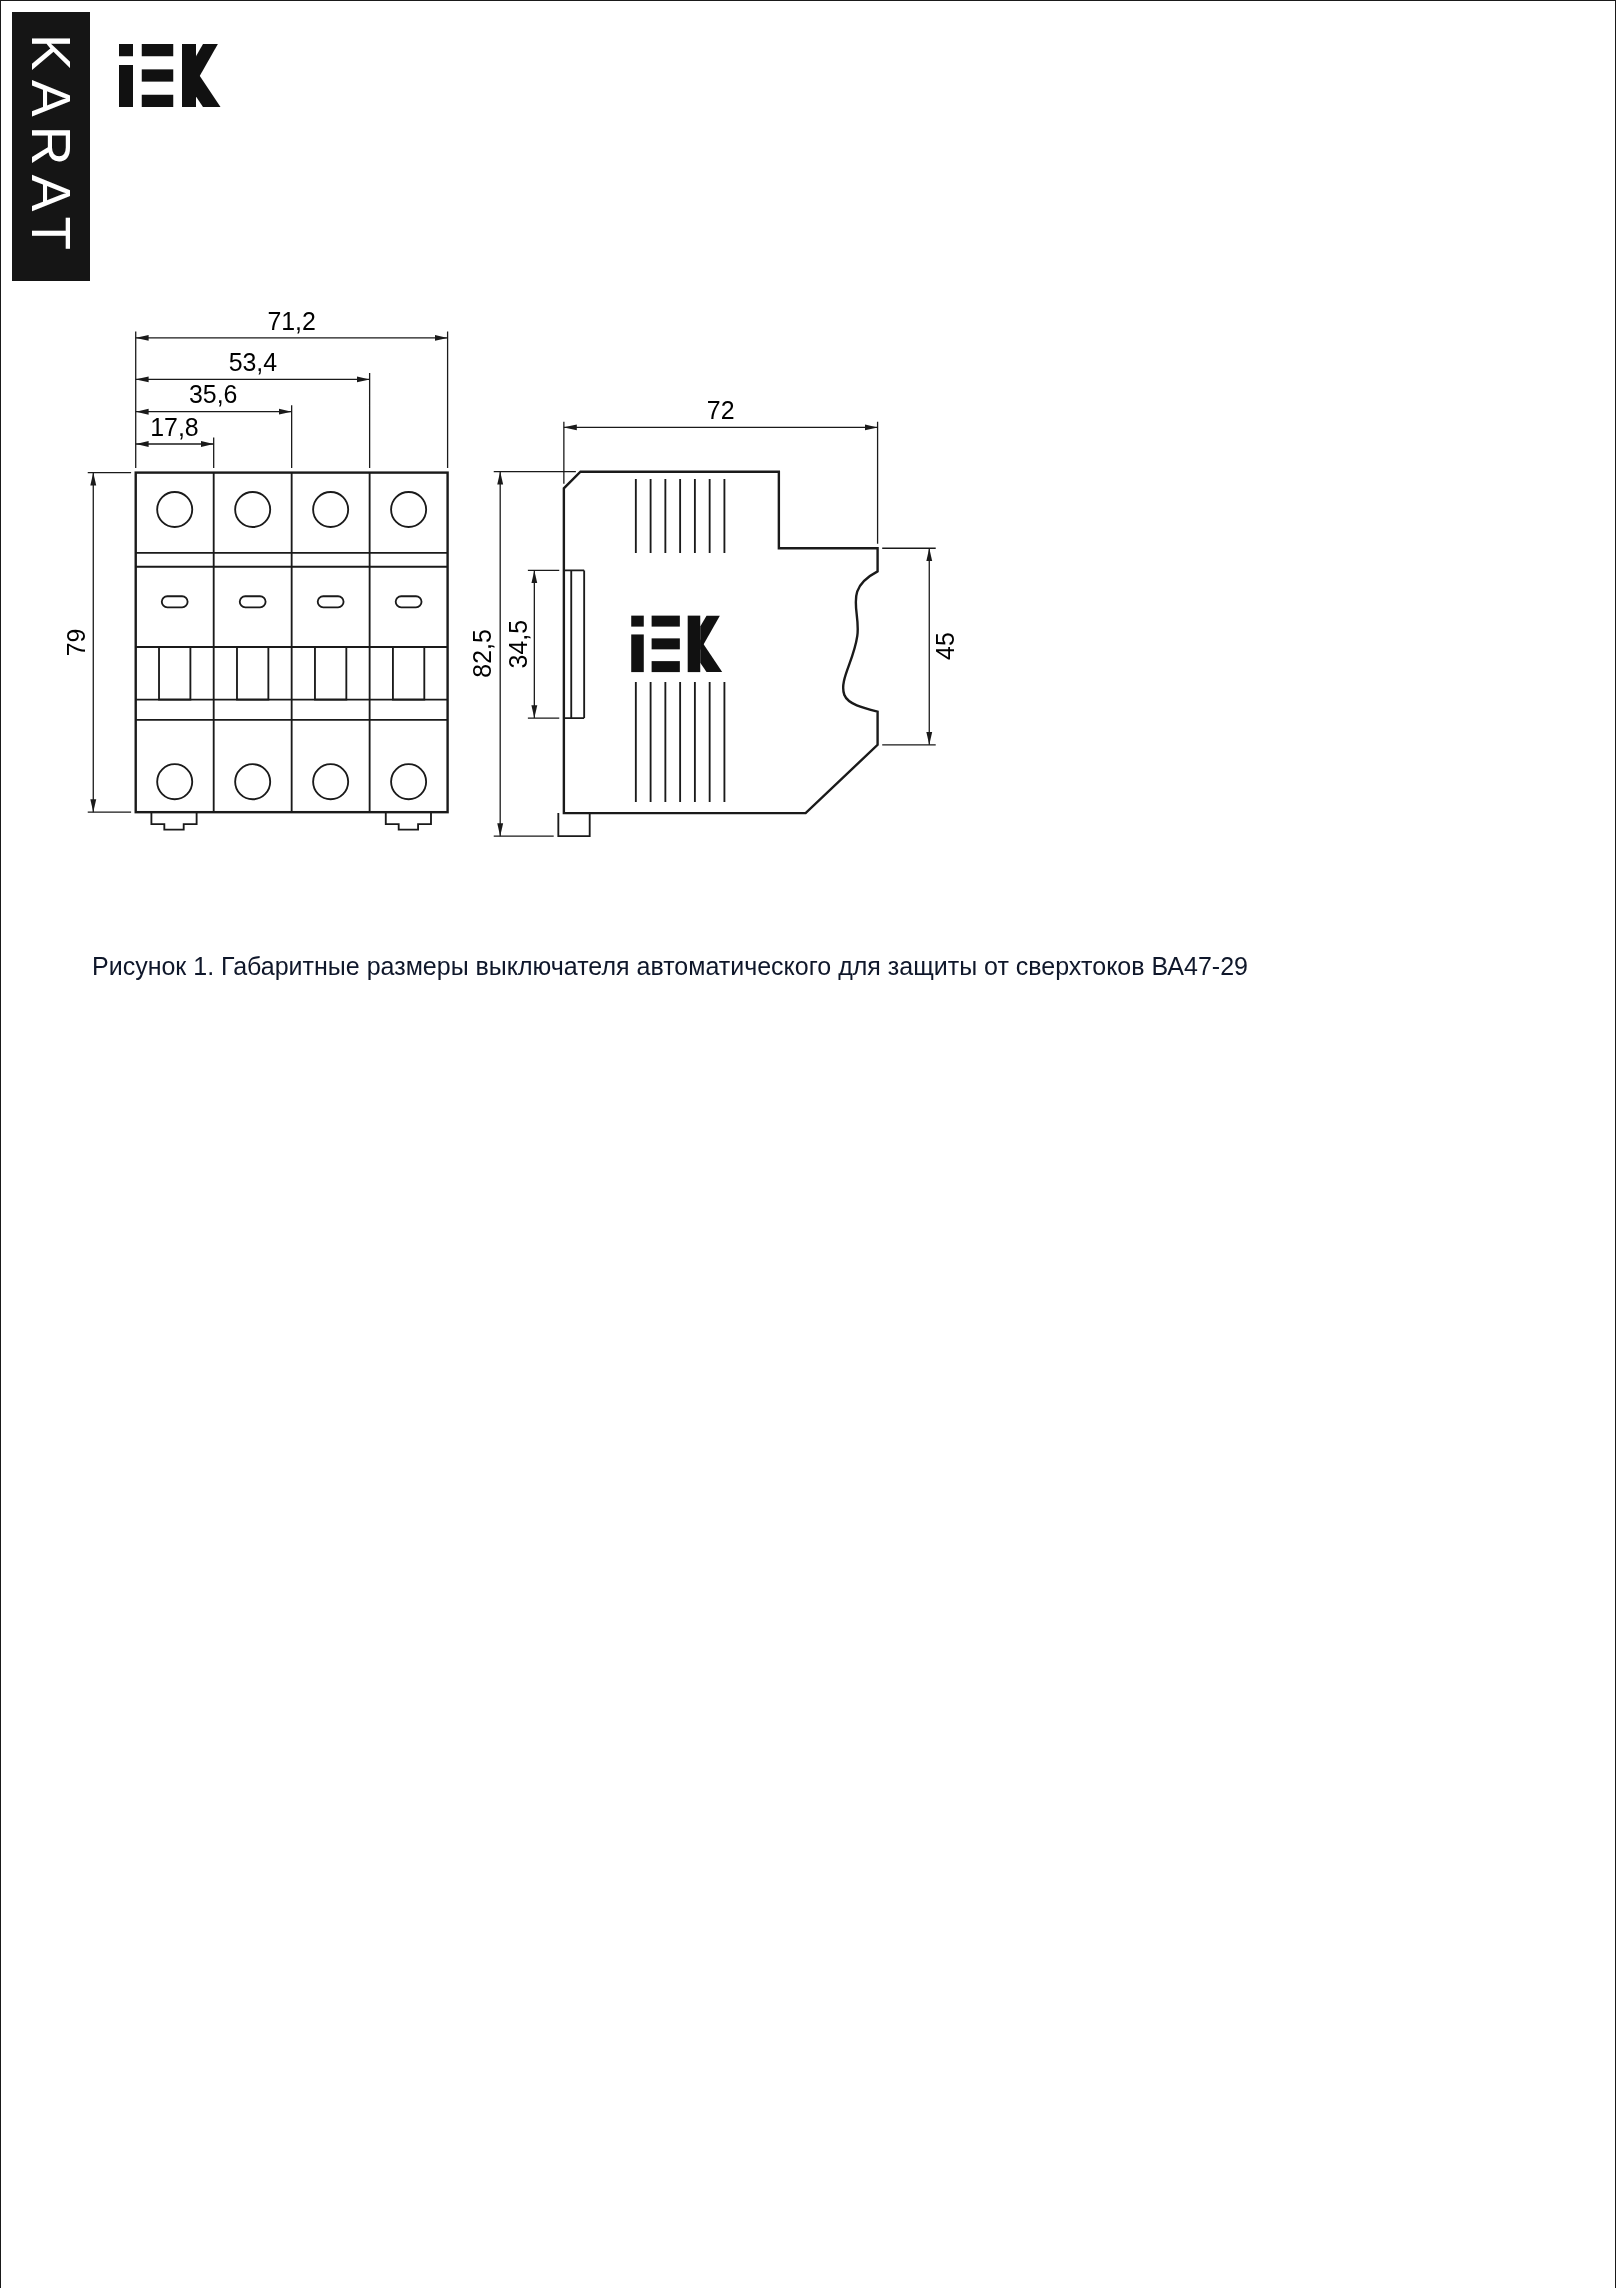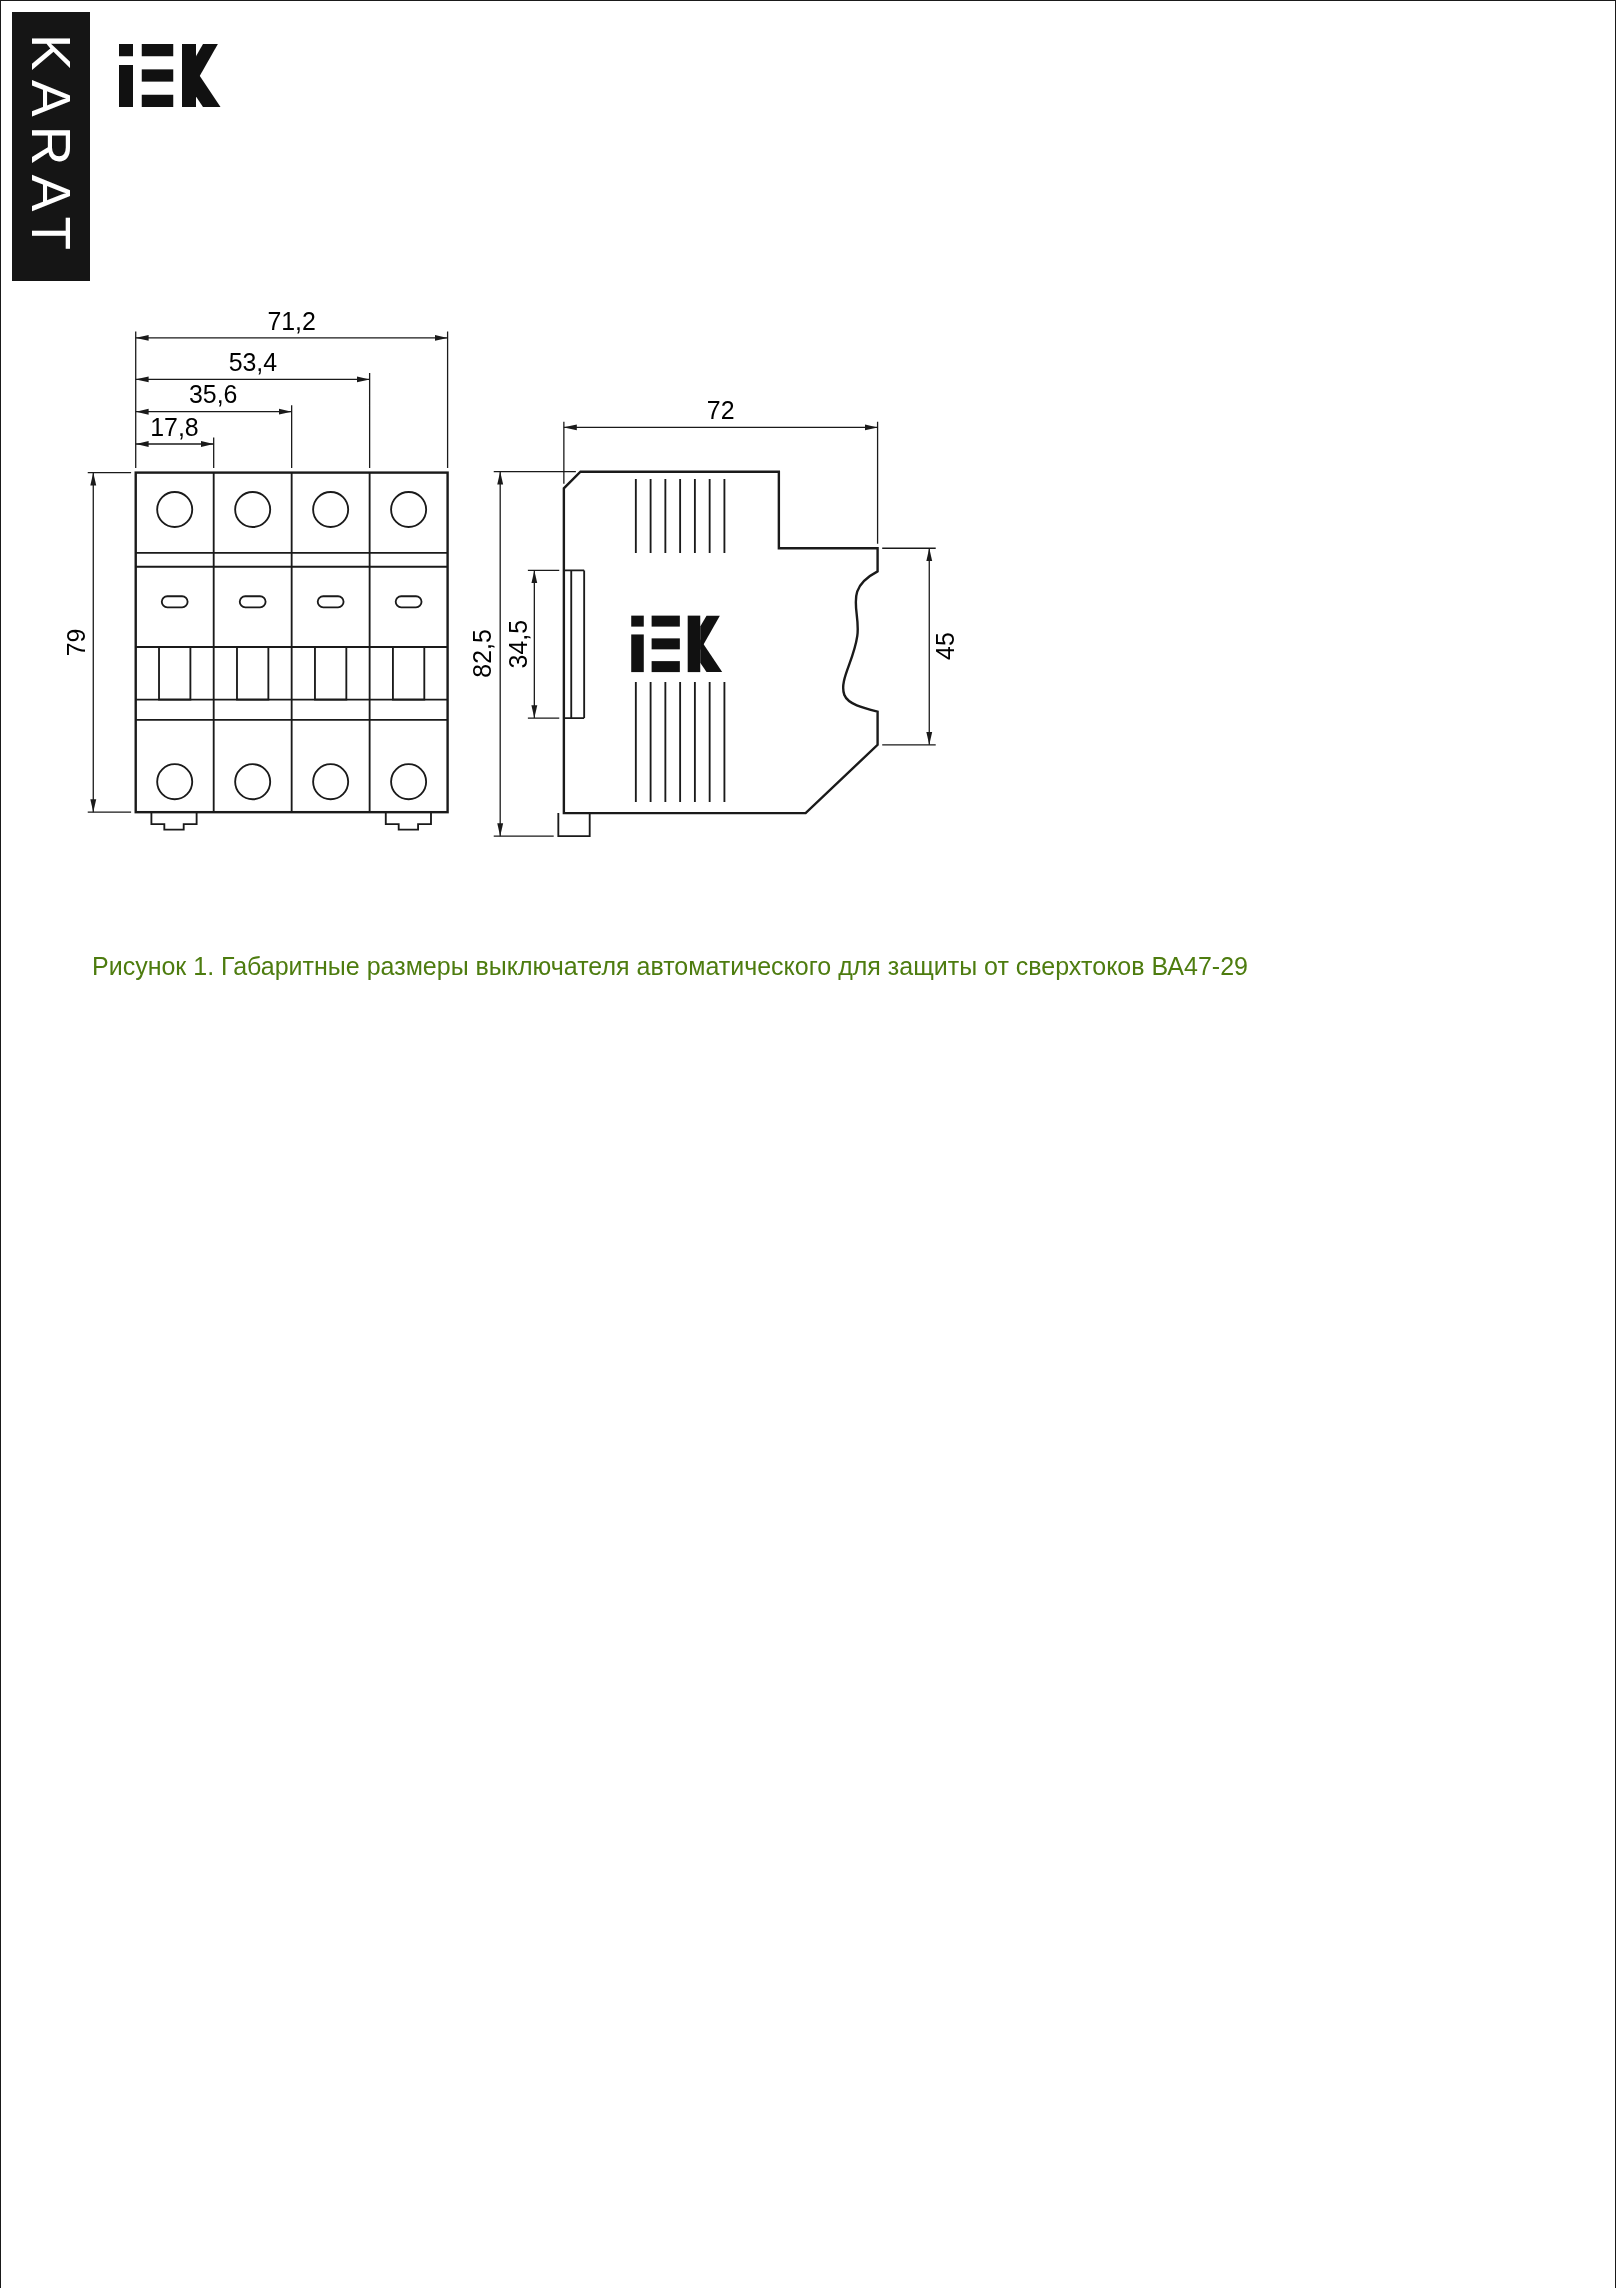--- a/index.html
+++ b/index.html
@@ -34,21 +34,21 @@
   .drawing-svg {
     position:absolute; left:0; top:0;
   }
   .drawing-svg text {
     font-family:"Liberation Sans", sans-serif;
     font-size:27px;
     fill:#000000;
   }
   .caption {
     position:absolute; left:91px; top:951px;
-    font-size:25px; color:#4d7c0f;
+    font-size:25px; color:#0f172a;
     white-space:nowrap;
   }
   .outline { stroke:#1a1a1a; stroke-width:2.6; fill:#ffffff; }
   .inner { stroke:#1a1a1a; stroke-width:2; fill:none; }
   .part  { stroke:#1a1a1a; stroke-width:2; fill:#ffffff; }
   .dim   { stroke:#1a1a1a; stroke-width:1.4; fill:none; }
 </style>
 </head>
 <body>
 

